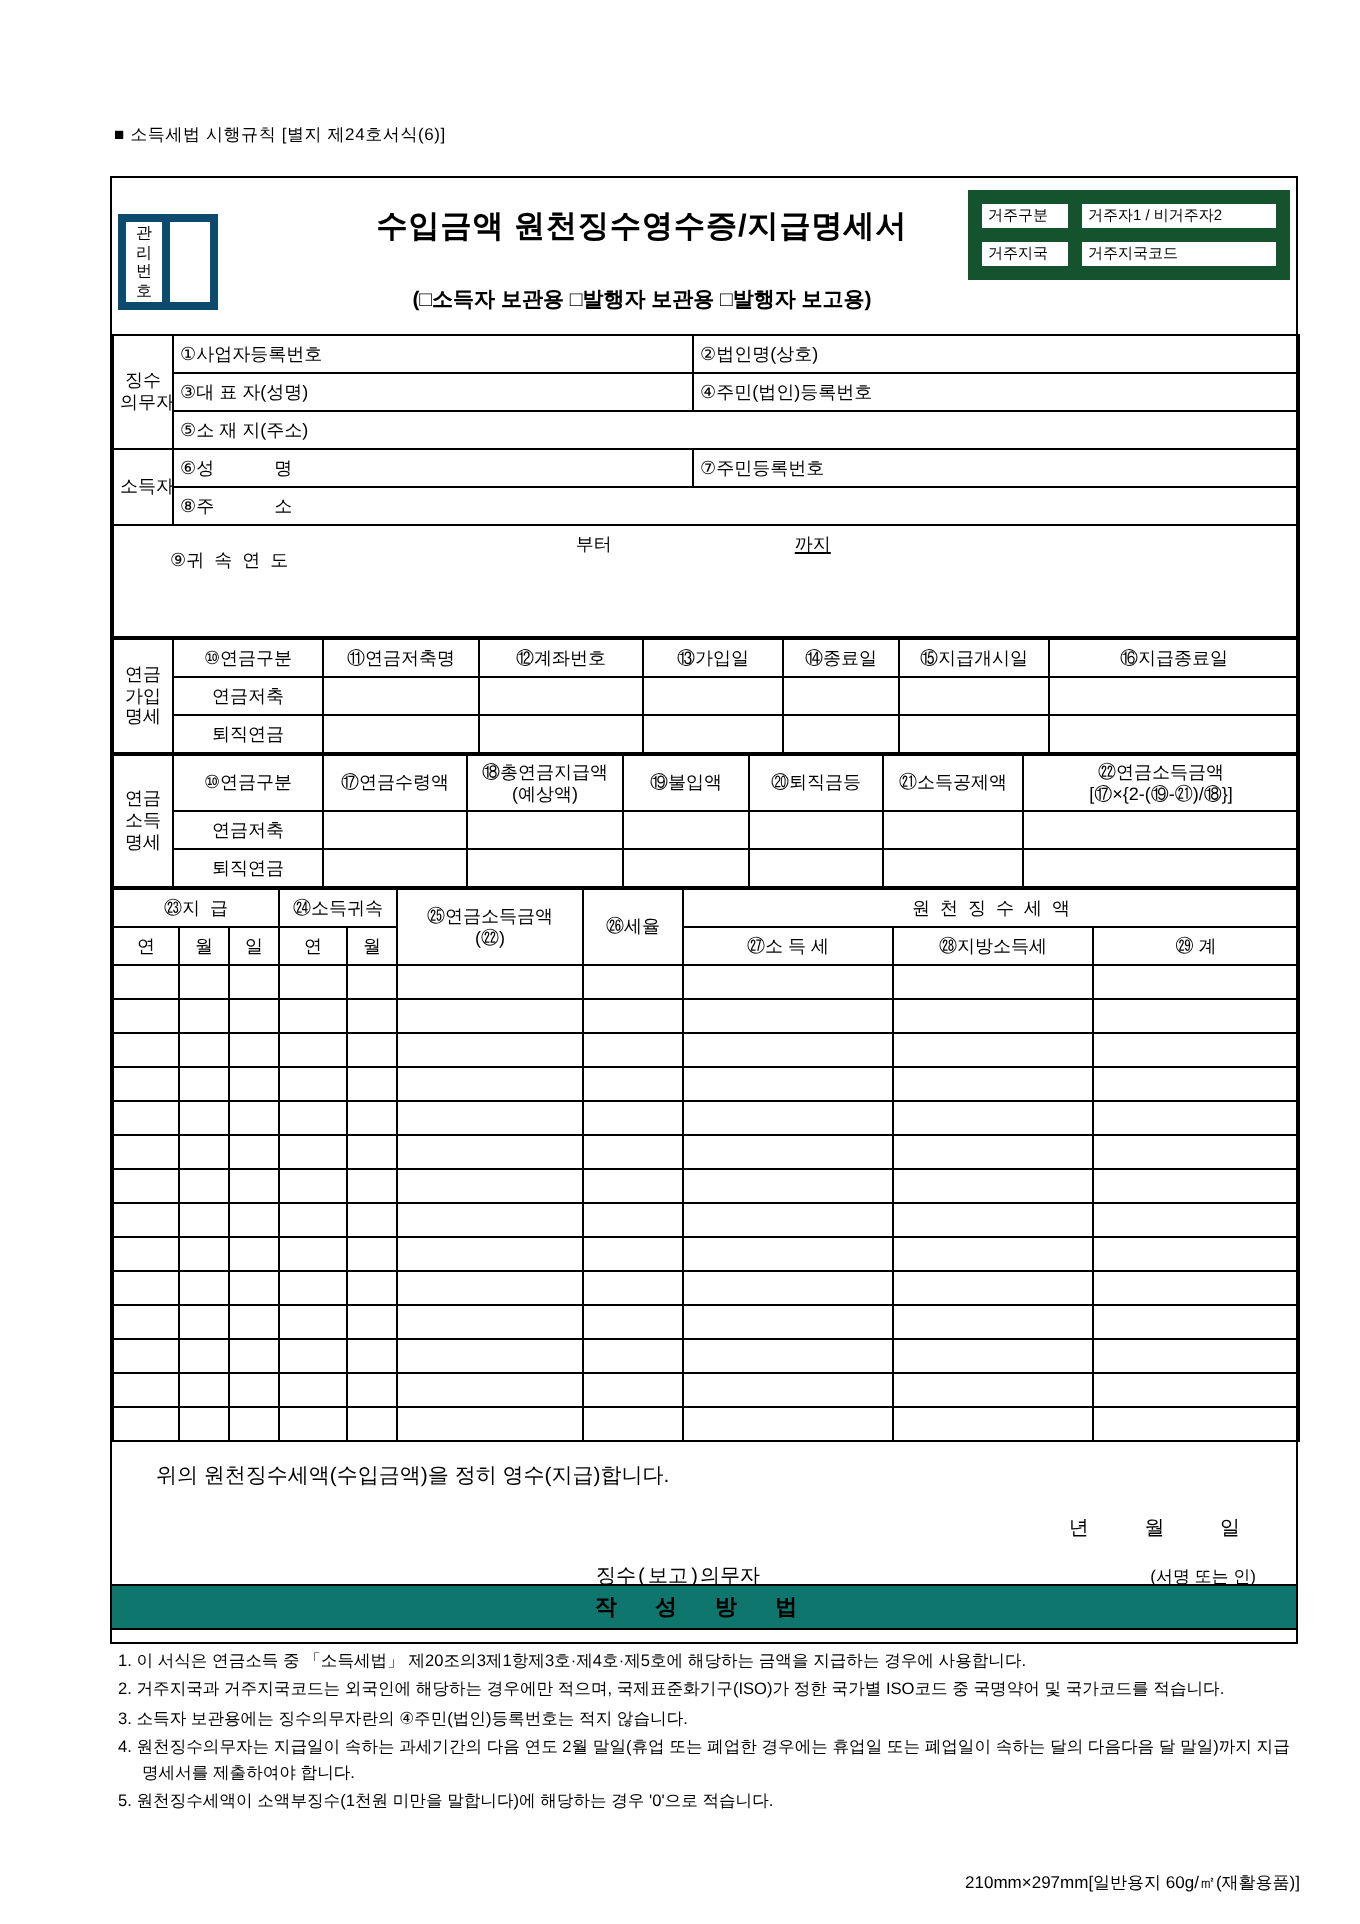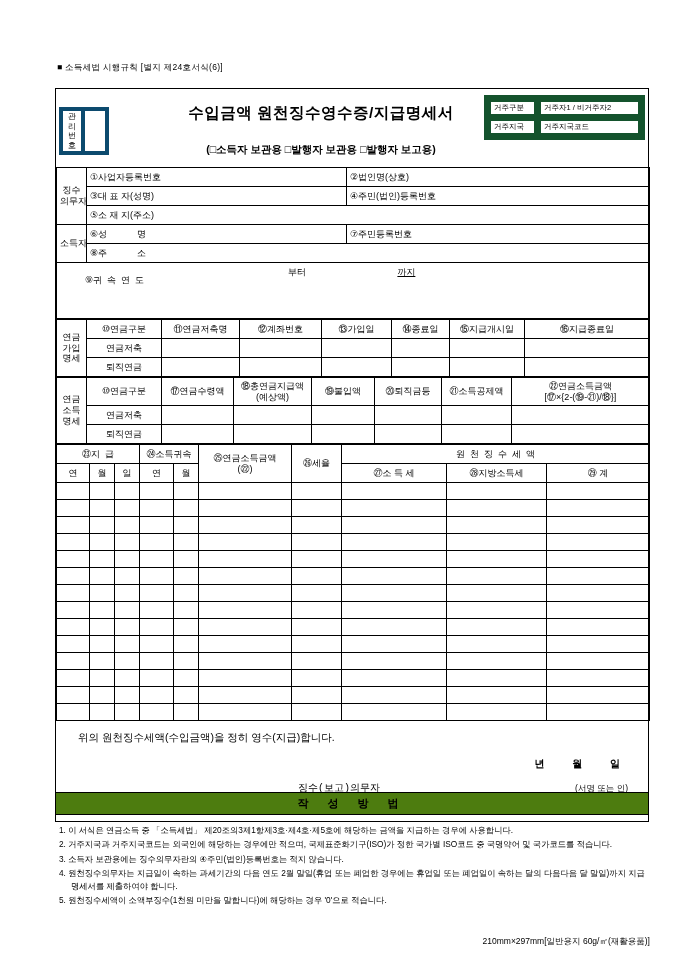--- a/index.html
+++ b/index.html
@@ -37,30 +37,30 @@
   .tax-table td { height:16px; }
   .tax-table tr.body-row td { height:17px; }
 
   .period-cell { position:relative; }
   .period-from { position:absolute; left:39%; top:3px; }
   .period-to { position:absolute; left:57.5%; top:3px;text-decoration:underline; }
 
   
   .sig-block { position:relative; height:100px; font-size:10px; }
   .sig-statement { position:absolute; top:10px; left:22px; font-size:10.5px; }
-  .sig-date { position:absolute; top:36px; right:28px; font-size:10px; white-space:pre;font-weight:bold; }
+  .sig-date { position:absolute; top:36px; right:28px; font-size:10px; white-space:pre; }
   .signer { position:absolute; top:60px; left:242px; font-size:10px;font-family:Liberation Mono, monospace; }
   .sign-note { position:absolute; top:62px; right:20px; font-size:8.5px; }
   .addressee-line { position:absolute; bottom:8px; left:8px; }
   .addressee { font-size:15px; font-weight:bold; letter-spacing:3px; }
   .addr-suffix { font-size:10px; margin-left:16px; font-weight:bold; }
 
   
   .instructions { position:absolute; top:792px; left:55px; width:594px; }
-  .inst-title { border:1px solid #000; background:#4d7c0f; text-align:center; font-size:11px; font-weight:bold; padding:3px 0; letter-spacing:8px; }
+  .inst-title { border:1px solid #000; background:#0f766e; text-align:center; font-size:11px; font-weight:bold; padding:3px 0; letter-spacing:8px; }
   .inst-items { margin-top:9px; font-size:8.3px; line-height:1.6; }
   .inst-item { padding-left:16px; text-indent:-12px; margin-bottom:1px; }
 </style>
 </head>
 <body>
 
 <div class="page">
 
   <div class="top-note">■ 소득세법 시행규칙 [별지 제24호서식(6)]</div>
 

